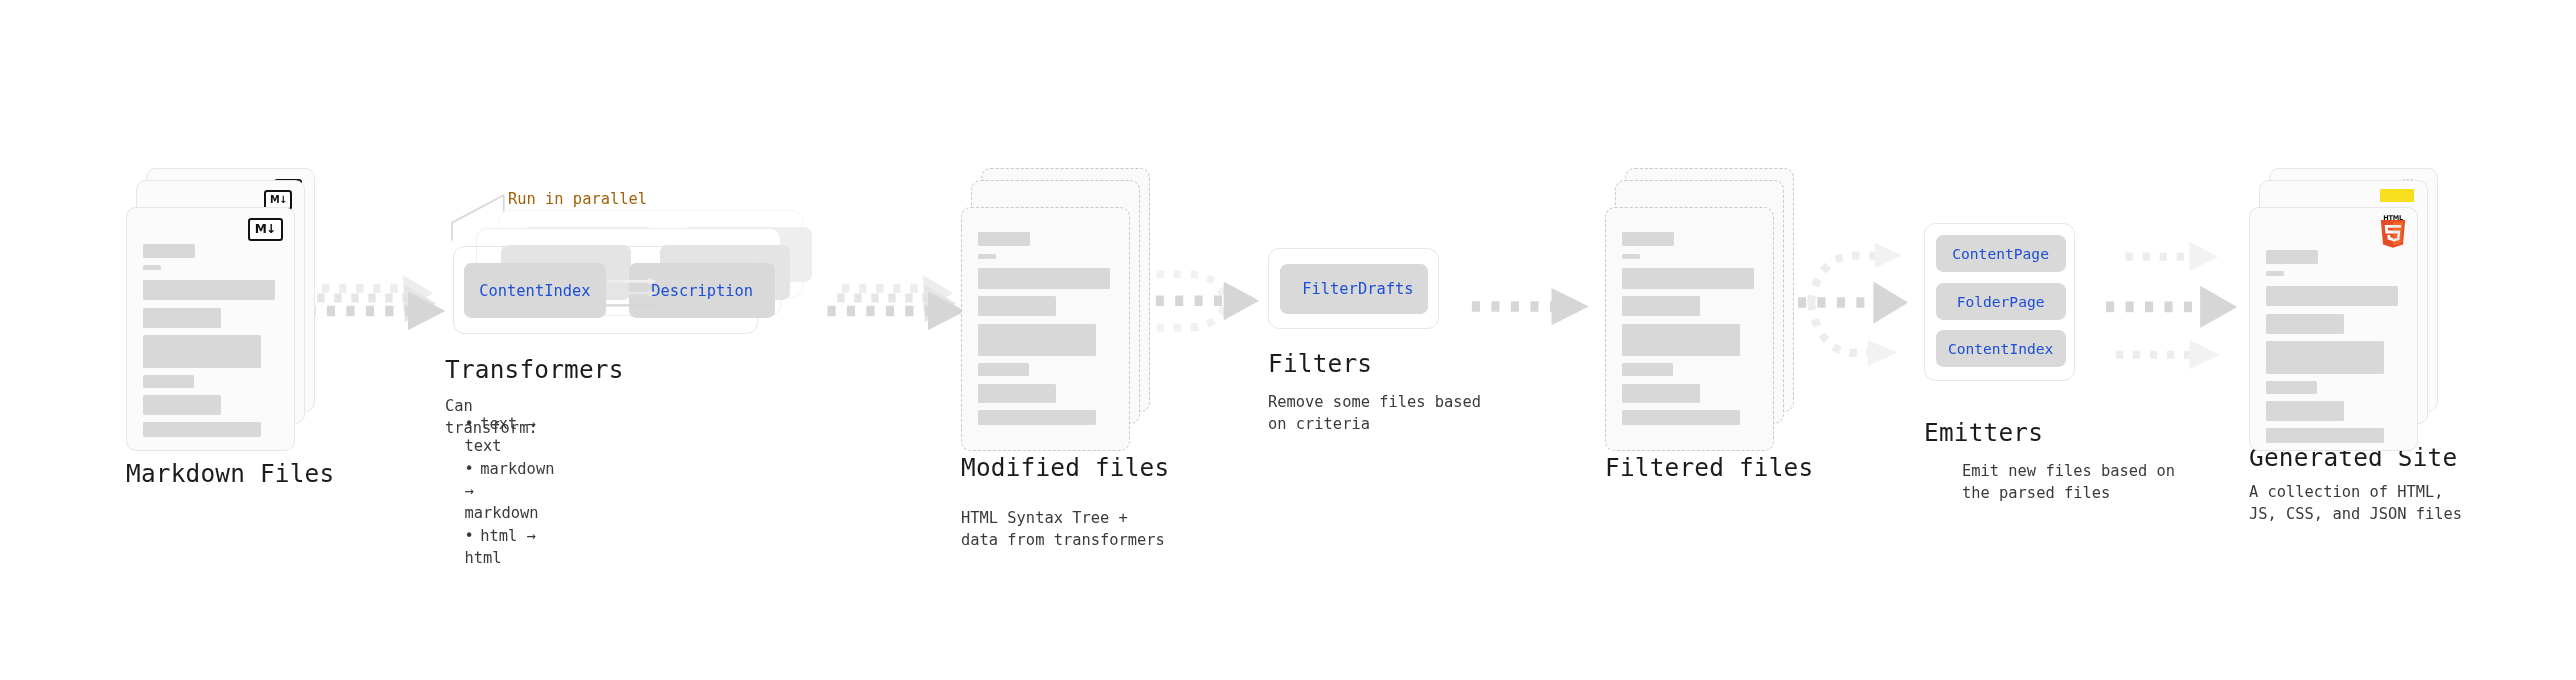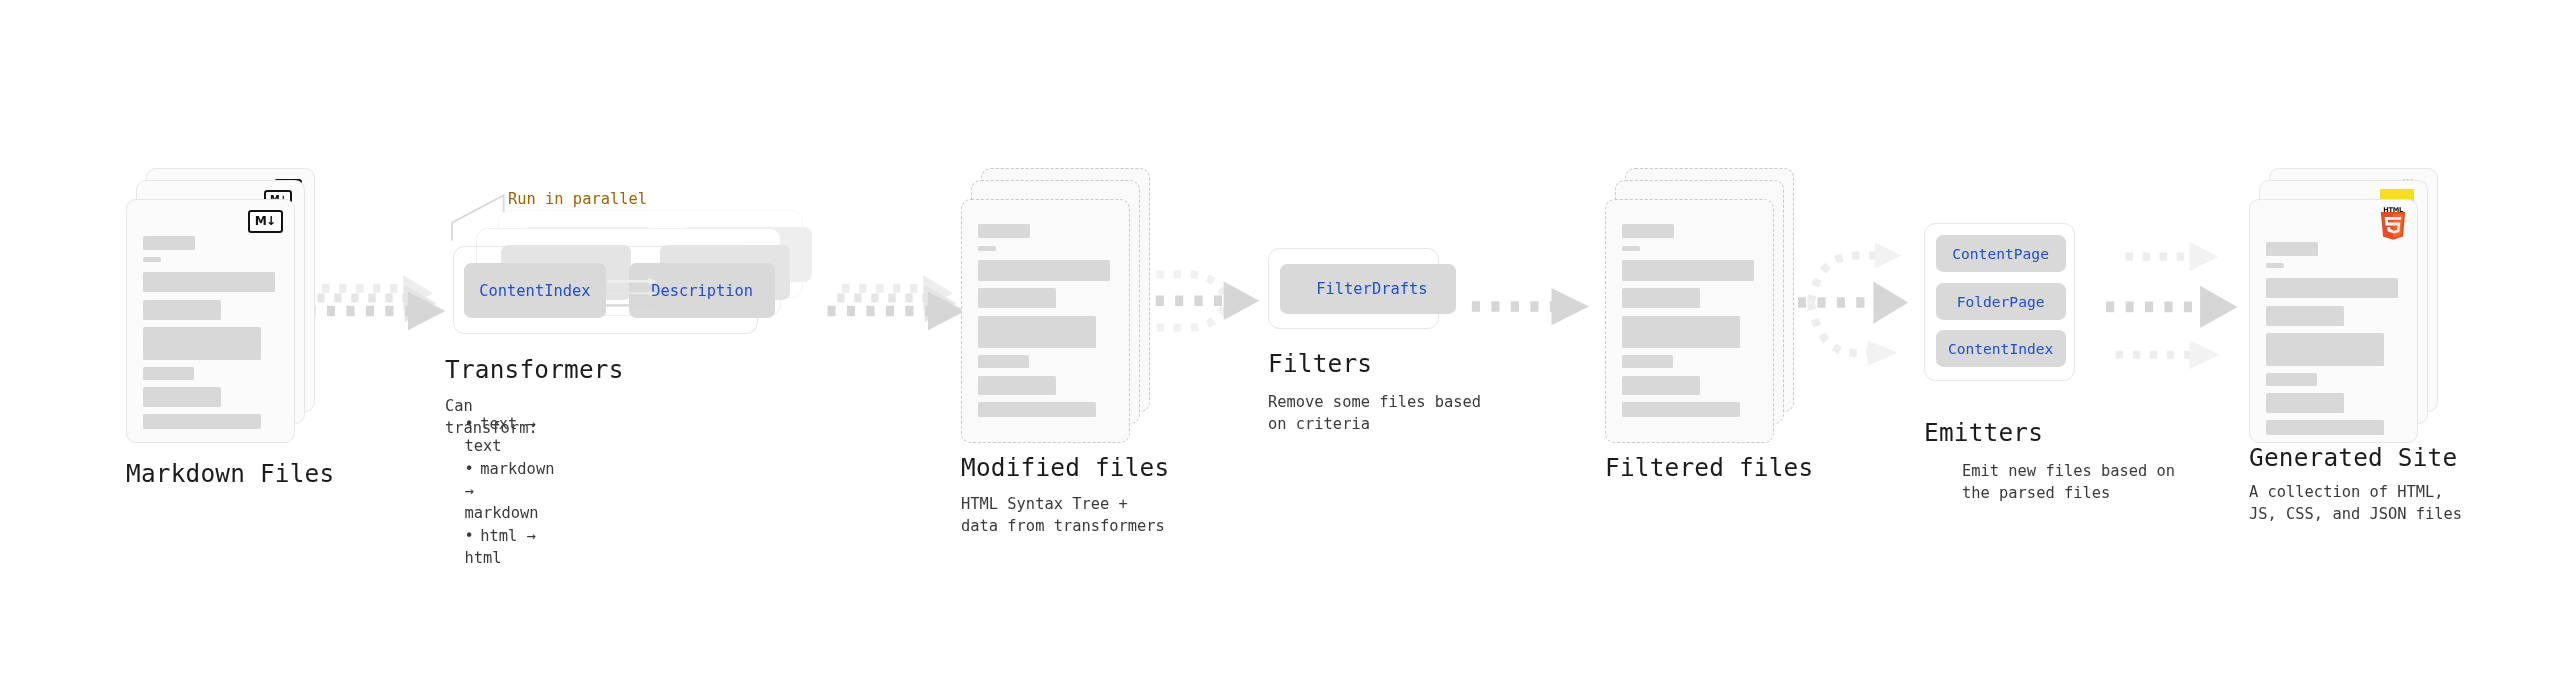--- a/index.html
+++ b/index.html
@@ -40,21 +40,21 @@
     width:169px;
     height:244px;
     border-radius:9.8px;
     background:#fbfbfb;
     border:1.3px solid #e6e6e6;
     box-sizing:border-box;
   }
   .fcard.ghost{background:#fafafa;border:1.3px dashed #c9c9c9;}
   .fcard.s2{left:9.8px;top:-11.4px;}
   .fcard.s1{left:19.5px;top:-23px;}
-  .fcard.main{left:0;top:8px;z-index:3;}
+  .fcard.main{left:0;top:16px;z-index:3;}
   .fcard.s2{z-index:2;}
   .fcard.s1{z-index:1;}
 
   .fbody{position:absolute;left:16.3px;top:36px;right:13px;}
   .bar{background:#d8d8d8;border-radius:1.6px;margin-bottom:7.3px;}
 
   .badge{
     position:absolute;
     right:11.4px;
     top:9.8px;
@@ -250,36 +250,36 @@
           <div class="bar" style="width:132px;height:20.3px;"></div>
           <div class="bar" style="width:78px;height:20.3px;"></div>
           <div class="bar" style="width:118px;height:32.5px;"></div>
           <div class="bar" style="width:51px;height:13px;"></div>
           <div class="bar" style="width:78px;height:19.5px;"></div>
           <div class="bar" style="width:118px;height:14.6px;"></div>
         </div>
       </div>
     </div>
     <p class="stage-title" style="margin-top:18px;">Modified files</p>
-    <p class="stage-sub" style="margin-top:11px;">HTML Syntax Tree +
+    <p class="stage-sub" style="margin-top:25px;">HTML Syntax Tree +
 data from transformers</p>
   </div>
 
   <div class="arrowwrap" style="left:1128px;top:258px;">
     <svg width="138" height="93" viewBox="0 0 170 115">
       <path d="M14 20 L72 20 Q112 20 120 52" stroke="#f1f1f1" stroke-width="10" stroke-dasharray="9 12" fill="none"></path>
       <path d="M14 86 L72 86 Q112 86 120 56" stroke="#f1f1f1" stroke-width="10" stroke-dasharray="9 12" fill="none"></path>
       <line x1="10" y1="53" x2="122" y2="53" stroke="#d6d6d6" stroke-width="13" stroke-dasharray="10 14"></line>
       <polygon points="118,29 162,53 118,77" fill="#d6d6d6"></polygon>
     </svg>
   </div>
 
   <div class="stage" style="left:1268px;top:248px;">
     <div class="boxcard" style="position:relative;left:0;top:0;width:171px;height:81px;">
-      <div class="chip" style="left:11.4px;top:14.6px;width:176px;height:50px;padding-left:7px;">FilterDrafts</div>
+      <div class="chip" style="left:11.4px;top:14.6px;width:148px;height:50px;padding-left:7px;">FilterDrafts</div>
     </div>
     <p class="stage-title" style="margin-top:19.5px;">Filters</p>
     <p class="stage-sub" style="margin-top:13px;">Remove some files based
 on criteria</p>
   </div>
 
   <div class="arrowwrap" style="left:1467px;top:286px;">
     <svg width="130" height="46" viewBox="0 0 160 56">
       <line x1="6" y1="25" x2="108" y2="25" stroke="#d6d6d6" stroke-width="13" stroke-dasharray="10 14"></line>
       <polygon points="104,2 150,25 104,48" fill="#d6d6d6"></polygon>

